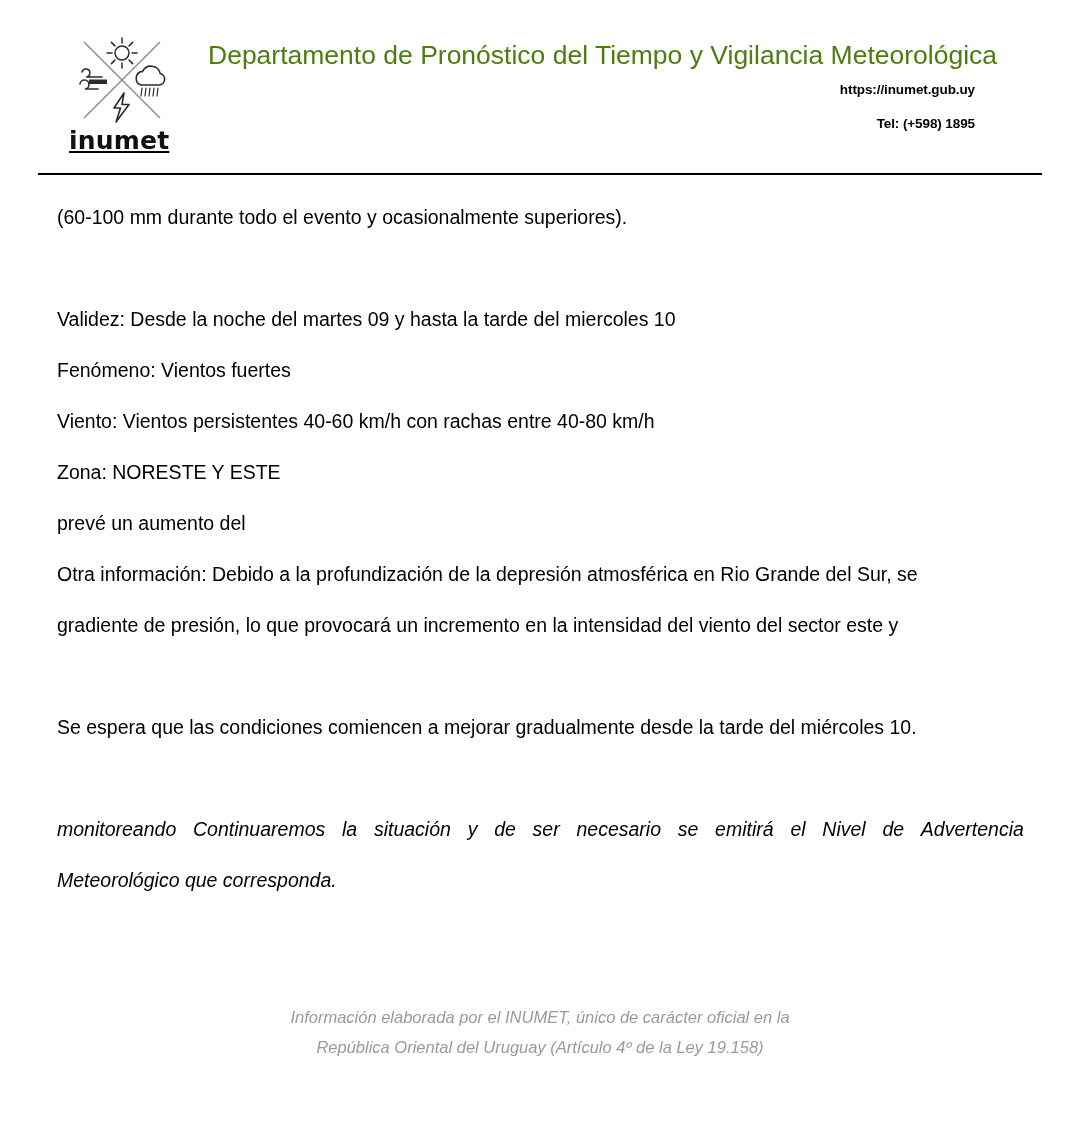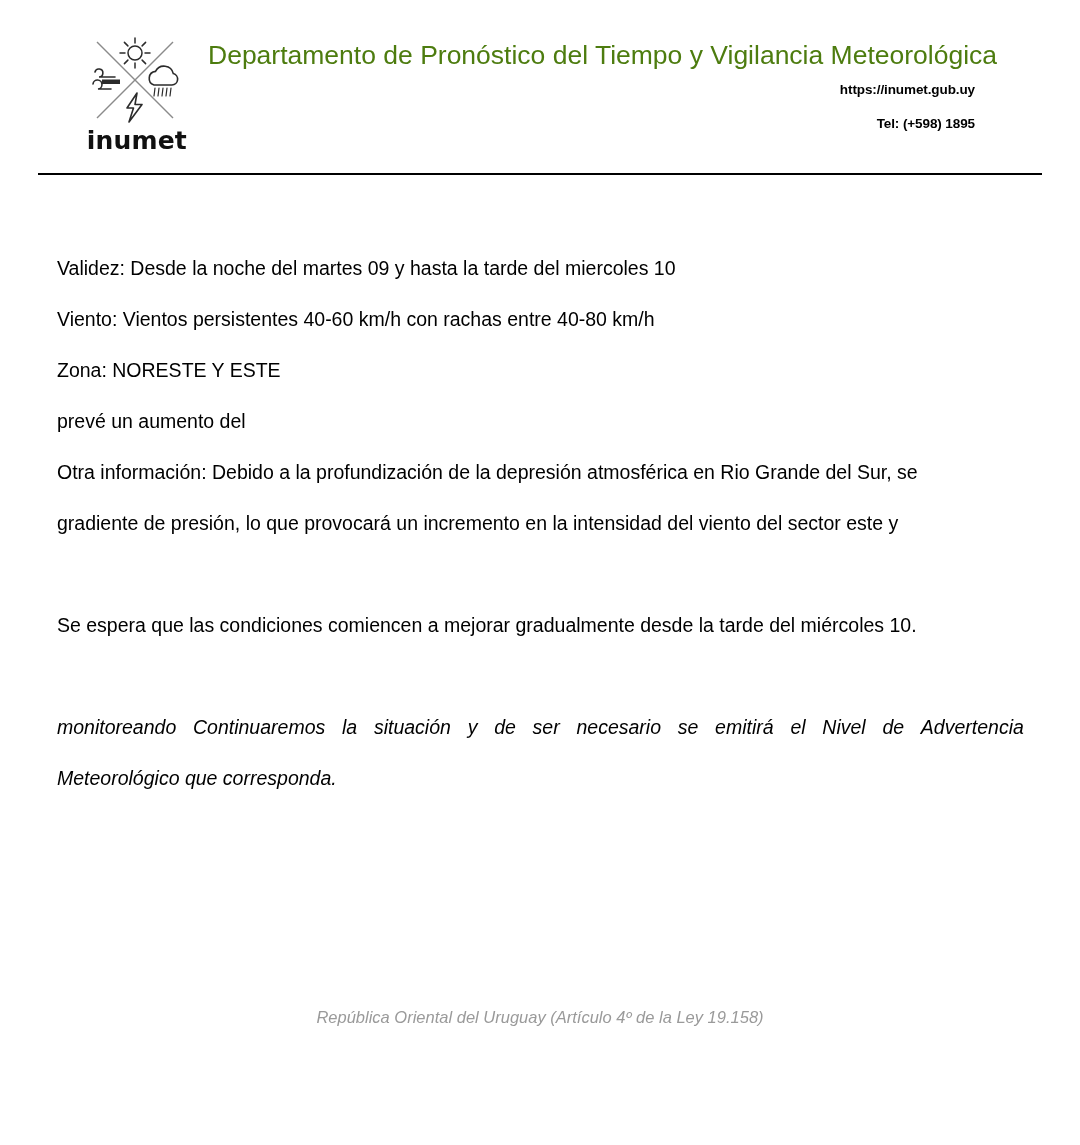--- a/index.html
+++ b/index.html
@@ -29,25 +29,26 @@
   .header {
     position: absolute;
     left: 0;
     top: 0;
     width: 1080px;
     height: 174px;
   }
 
   .logo-block {
     position: absolute;
-    left: 82px;
+    left: 69px;
     top: 30px;
     width: 105px;
     height: 135px;
-    text-align: right;
+    text-align: left;
+    text-decoration: underline;
   }
   .logo-mark {
     width: 100px;
     height: 96px;
     display: block;
     margin: 0 auto;
   }
   .logo-word {
     font-family: "DejaVu Sans", sans-serif;
     font-weight: bold;
@@ -202,24 +203,26 @@
 
     <div class="header-title">Departamento de Pronóstico del Tiempo y Vigilancia Meteorológica</div>
     <div class="header-url">https://inumet.gub.uy</div>
     <div class="header-tel">Tel: (+598) 1895</div>
 
     <div class="header-rule"></div>
   </div>
 
   <div class="content">
 
+    <p class="para">(60-100 mm durante todo el evento y ocasionalmente superiores).</p>
 
     <div class="spacer-small"></div>
 
     <p class="para">Validez: Desde la noche del martes 09 y hasta la tarde del miercoles 10</p>
+    <p class="para">Fenómeno: Vientos fuertes</p>
     <p class="para">Viento: Vientos persistentes 40-60 km/h con rachas entre 40-80 km/h</p>
     <p class="para">Zona: NORESTE Y ESTE</p>
 
     <p class="para">prevé un aumento del</p>
     <p class="para">Otra información: Debido a la profundización de la depresión atmosférica en Rio Grande del Sur, se</p>
     <p class="para">gradiente de presión, lo que provocará un incremento en la intensidad del viento del sector este y</p>
 
     <div class="spacer-line"></div>
 
     <p class="para">Se espera que las condiciones comiencen a mejorar gradualmente desde la tarde del miércoles 10.</p>
@@ -240,16 +243,17 @@
         <span>el</span>
         <span>Nivel</span>
         <span>de</span>
         <span>Advertencia</span>
       </div>
     <div class="justify-line last">Meteorológico que corresponda.</div>
 
   </div>
 
   <div class="footer">
+    <div>Información elaborada por el INUMET, único de carácter oficial en la</div>
     <div>República Oriental del Uruguay (Artículo 4º de la Ley 19.158)</div>
   </div>
 
 </div>
 
 </body></html>

